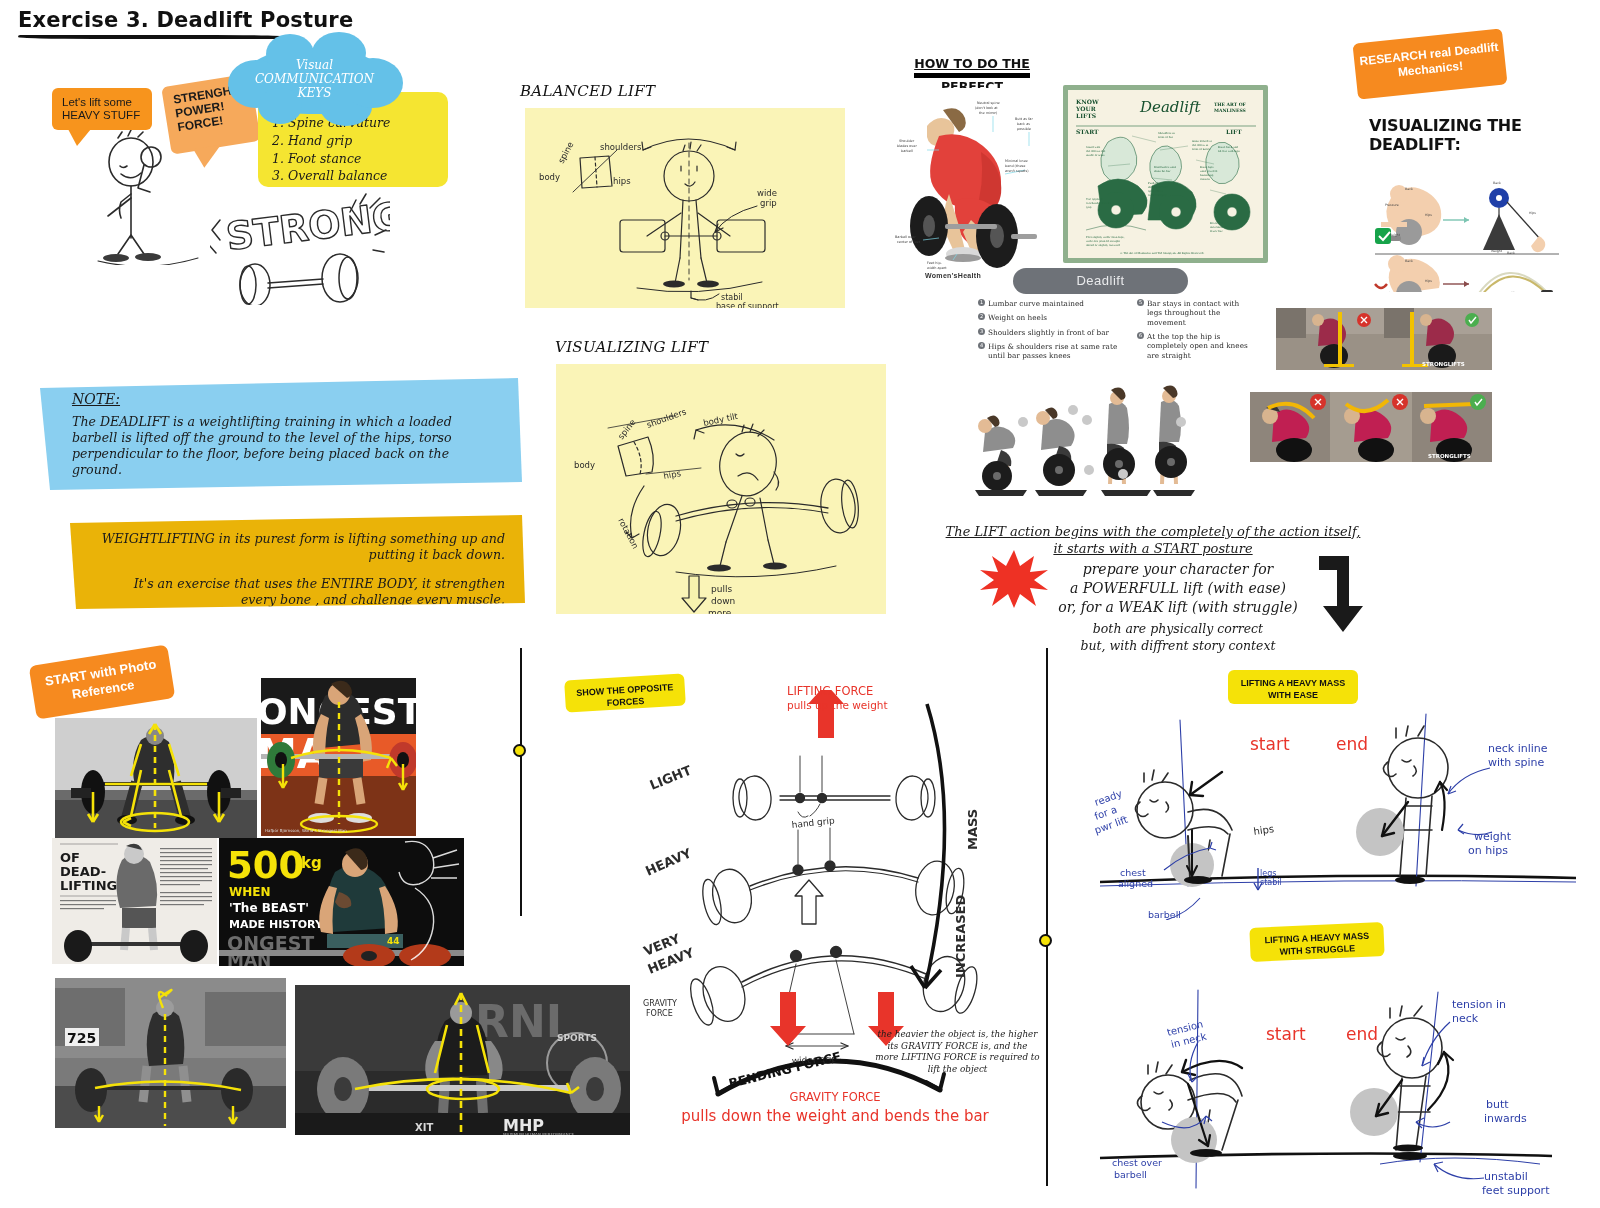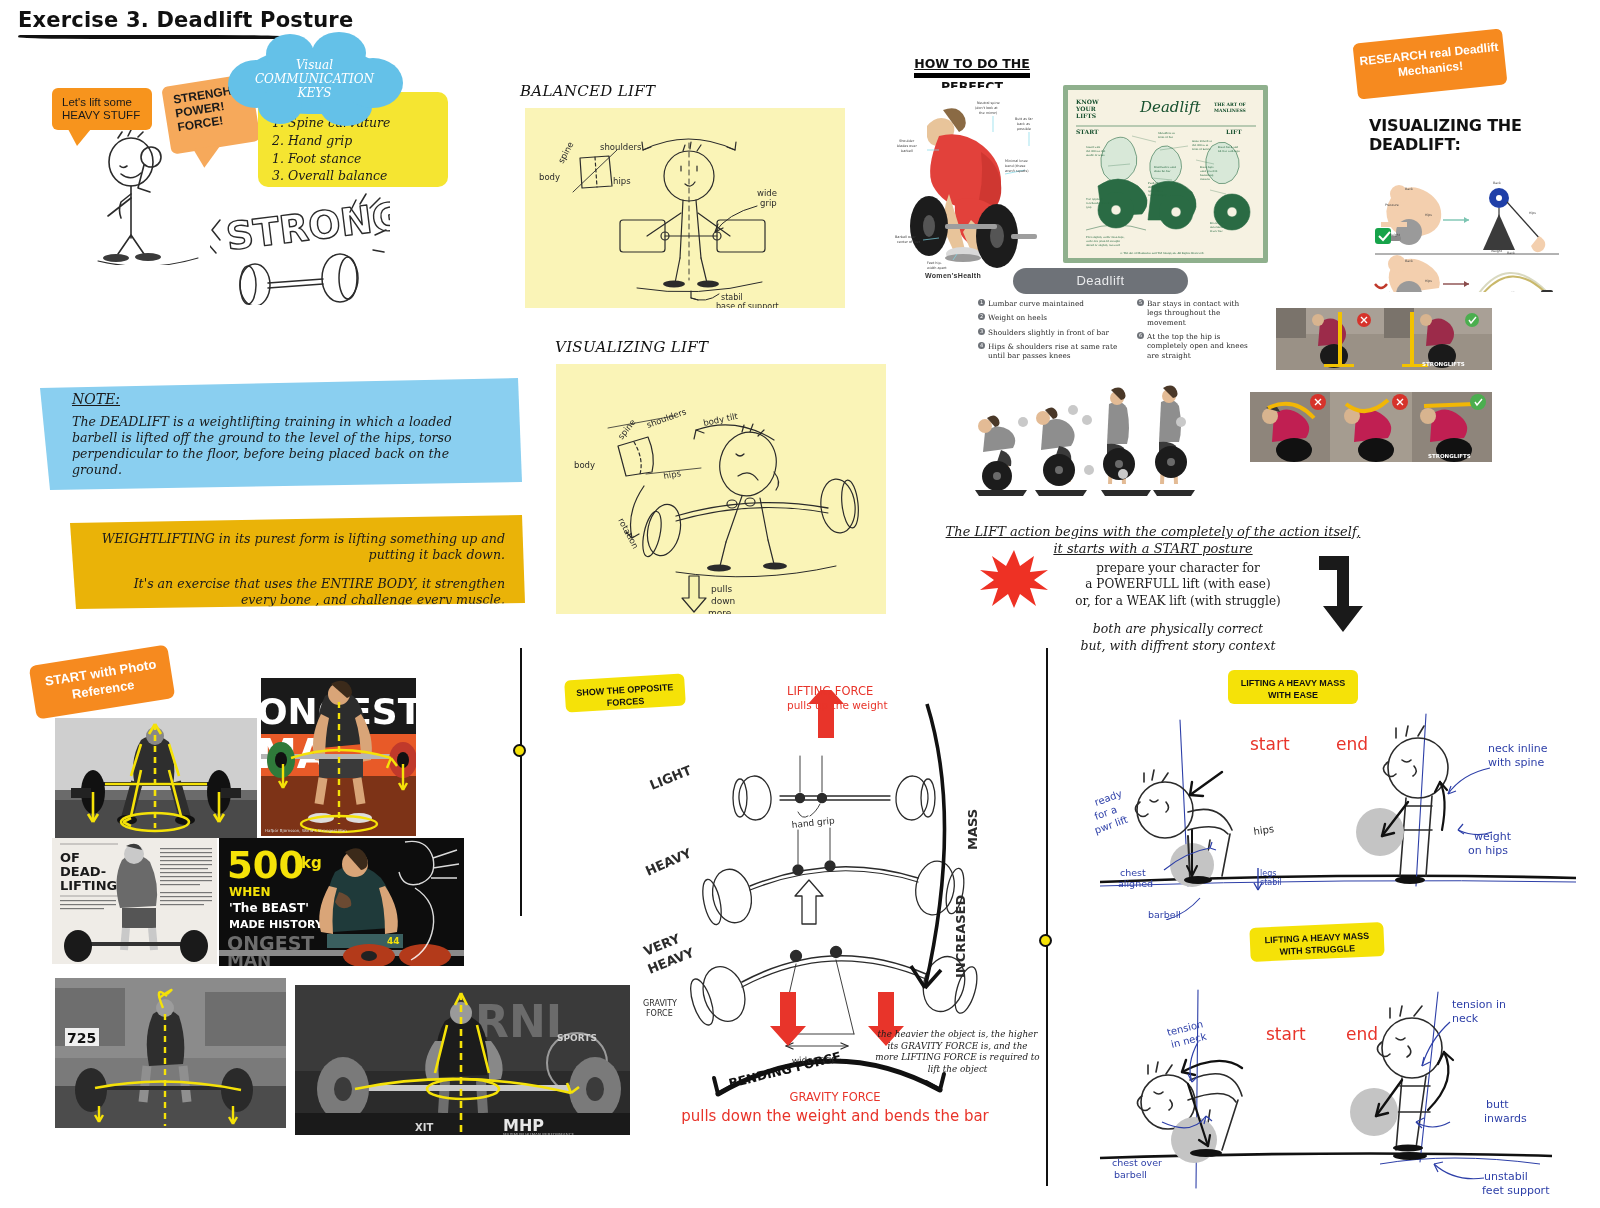--- a/index.html
+++ b/index.html
@@ -153,21 +153,21 @@
   }
 
   
   #lift-action {
     left:928px; top:524px; width:450px; text-align:center;
     font-family:"DejaVu Serif", serif; font-style:italic; font-size:13px;
     line-height:1.3; text-decoration:underline;
   }
   #prepare-text {
     left:1048px; top:560px; width:260px; text-align:center;
-    font-family:"DejaVu Serif", serif; font-size:12px;
+    font-family:"DejaVu Serif", serif; font-style:italic; font-size:14px;
     line-height:1.36;
   }
   #both-text {
     left:1048px; top:620px; width:260px; text-align:center;
     font-family:"DejaVu Serif", serif; font-style:italic; font-size:12.5px;
     line-height:1.36;
   }
 
   
   .yellow-badge {

